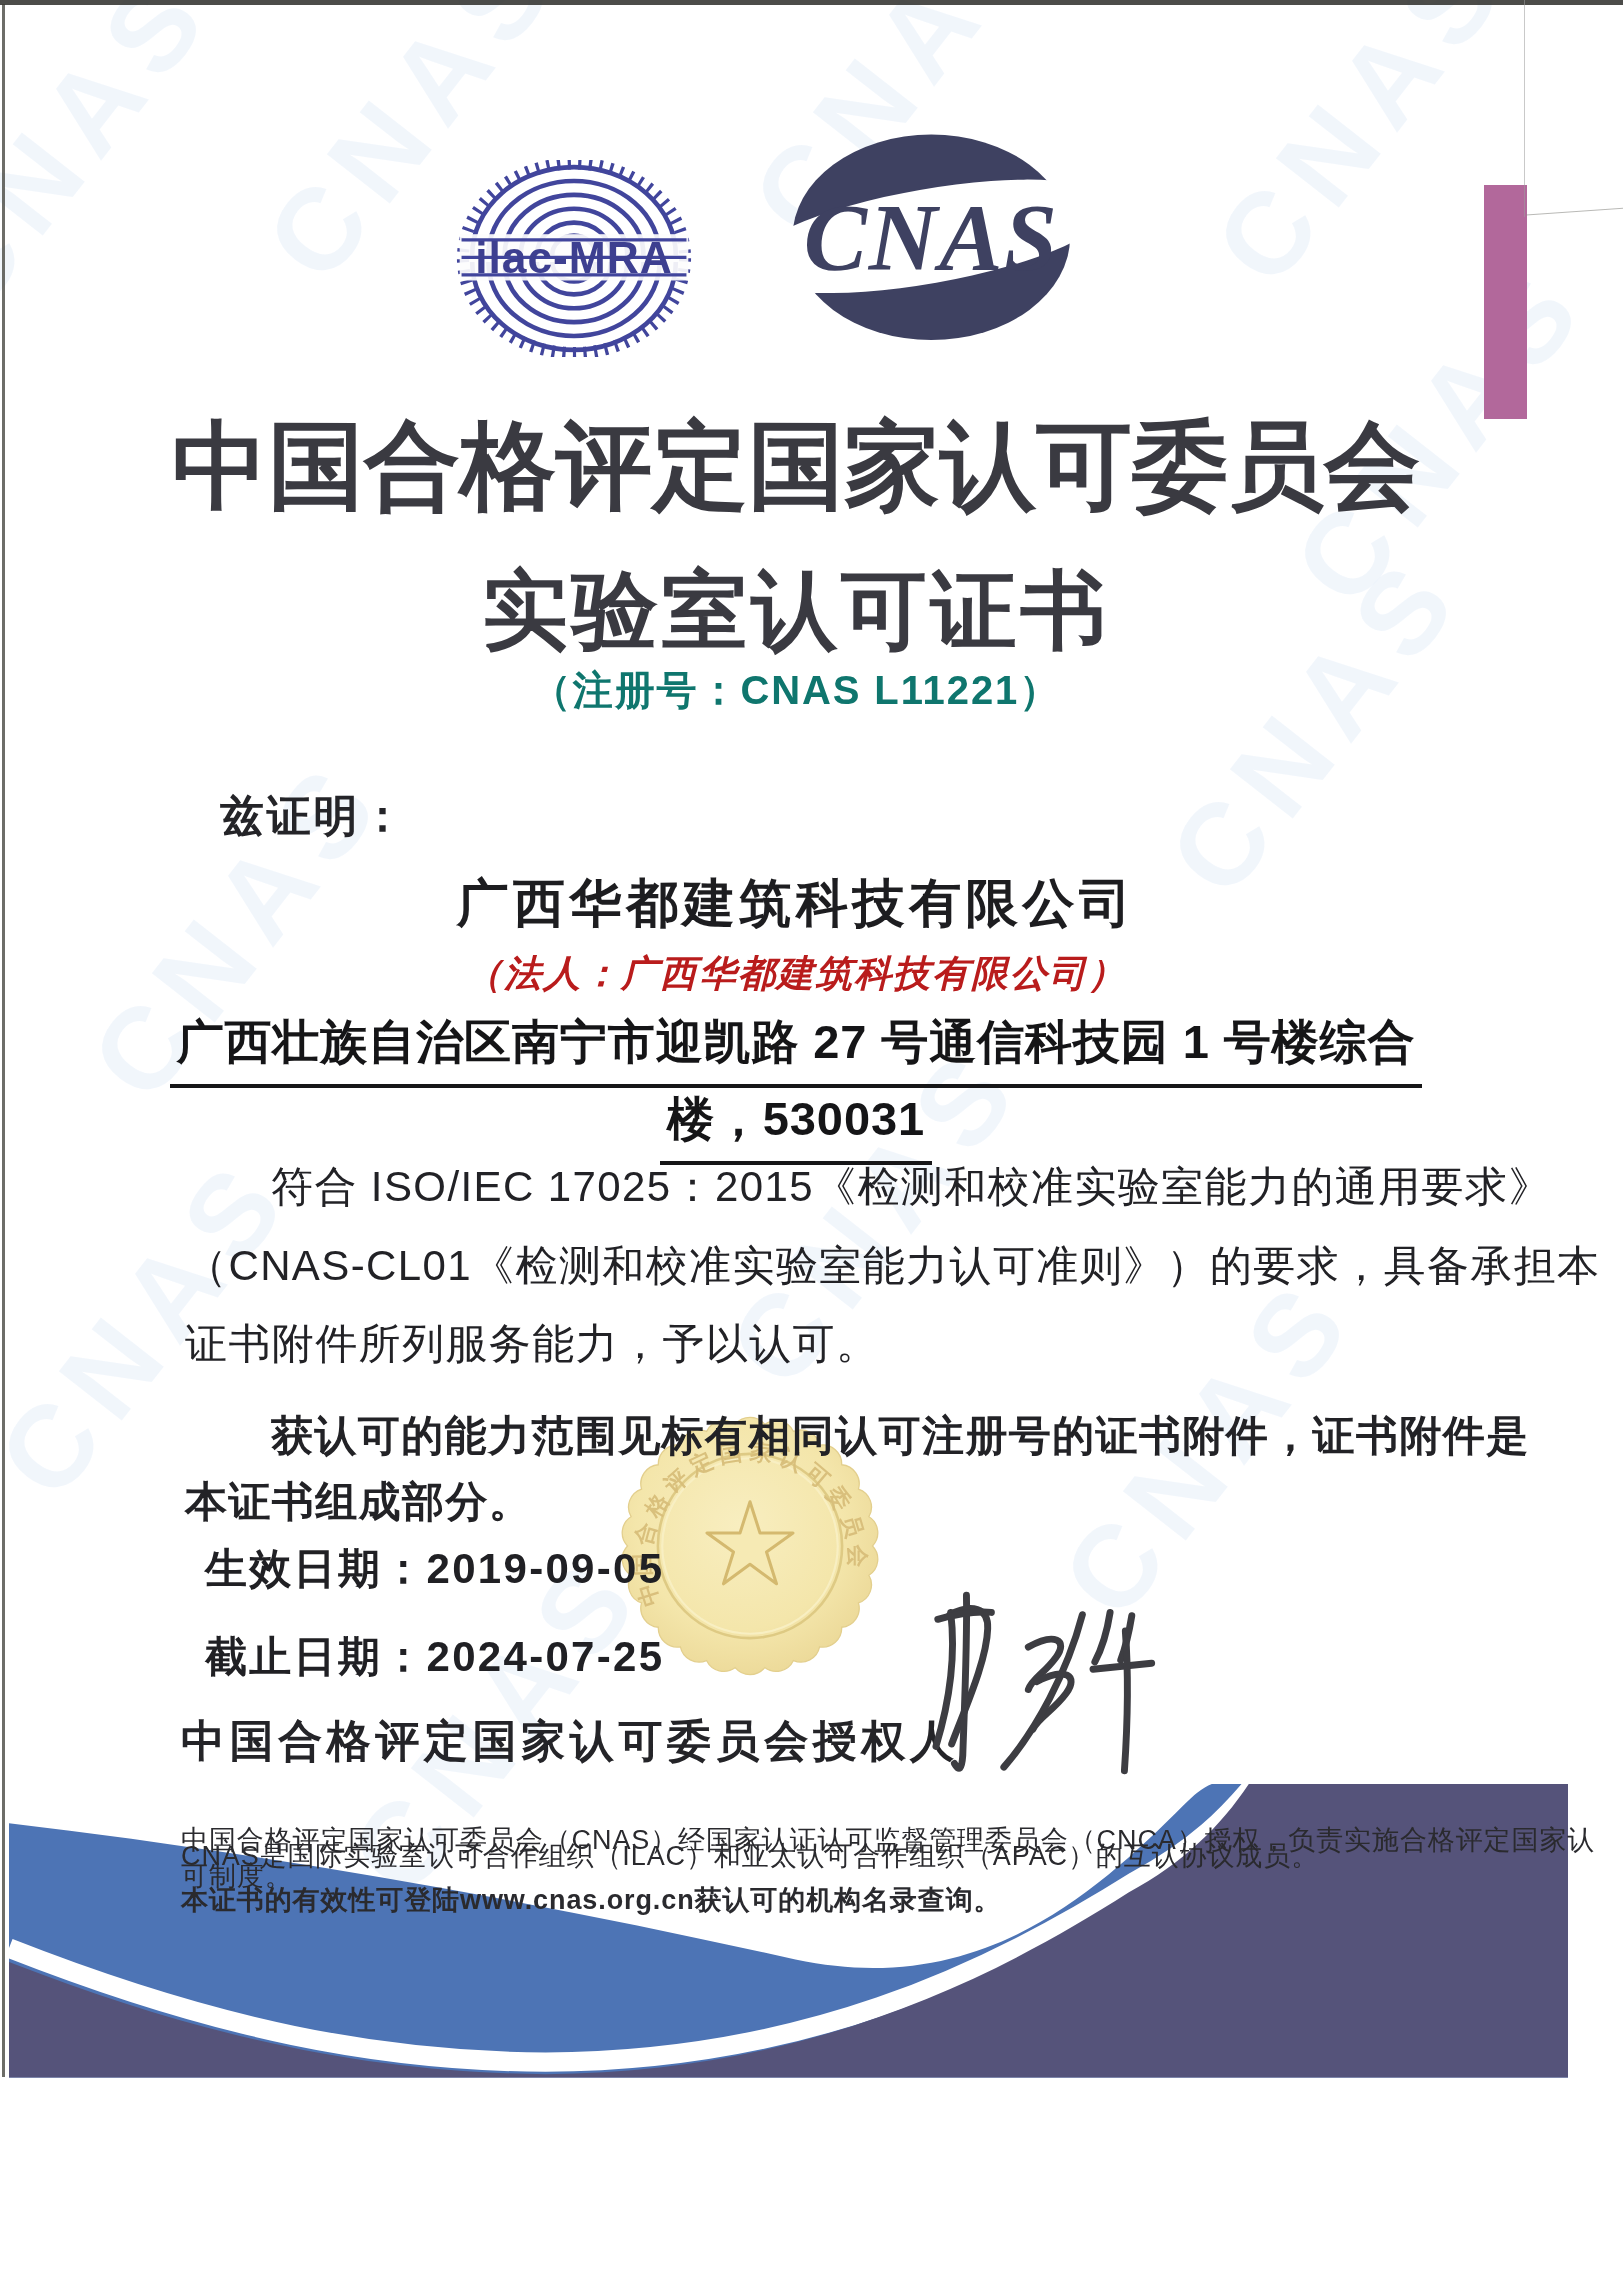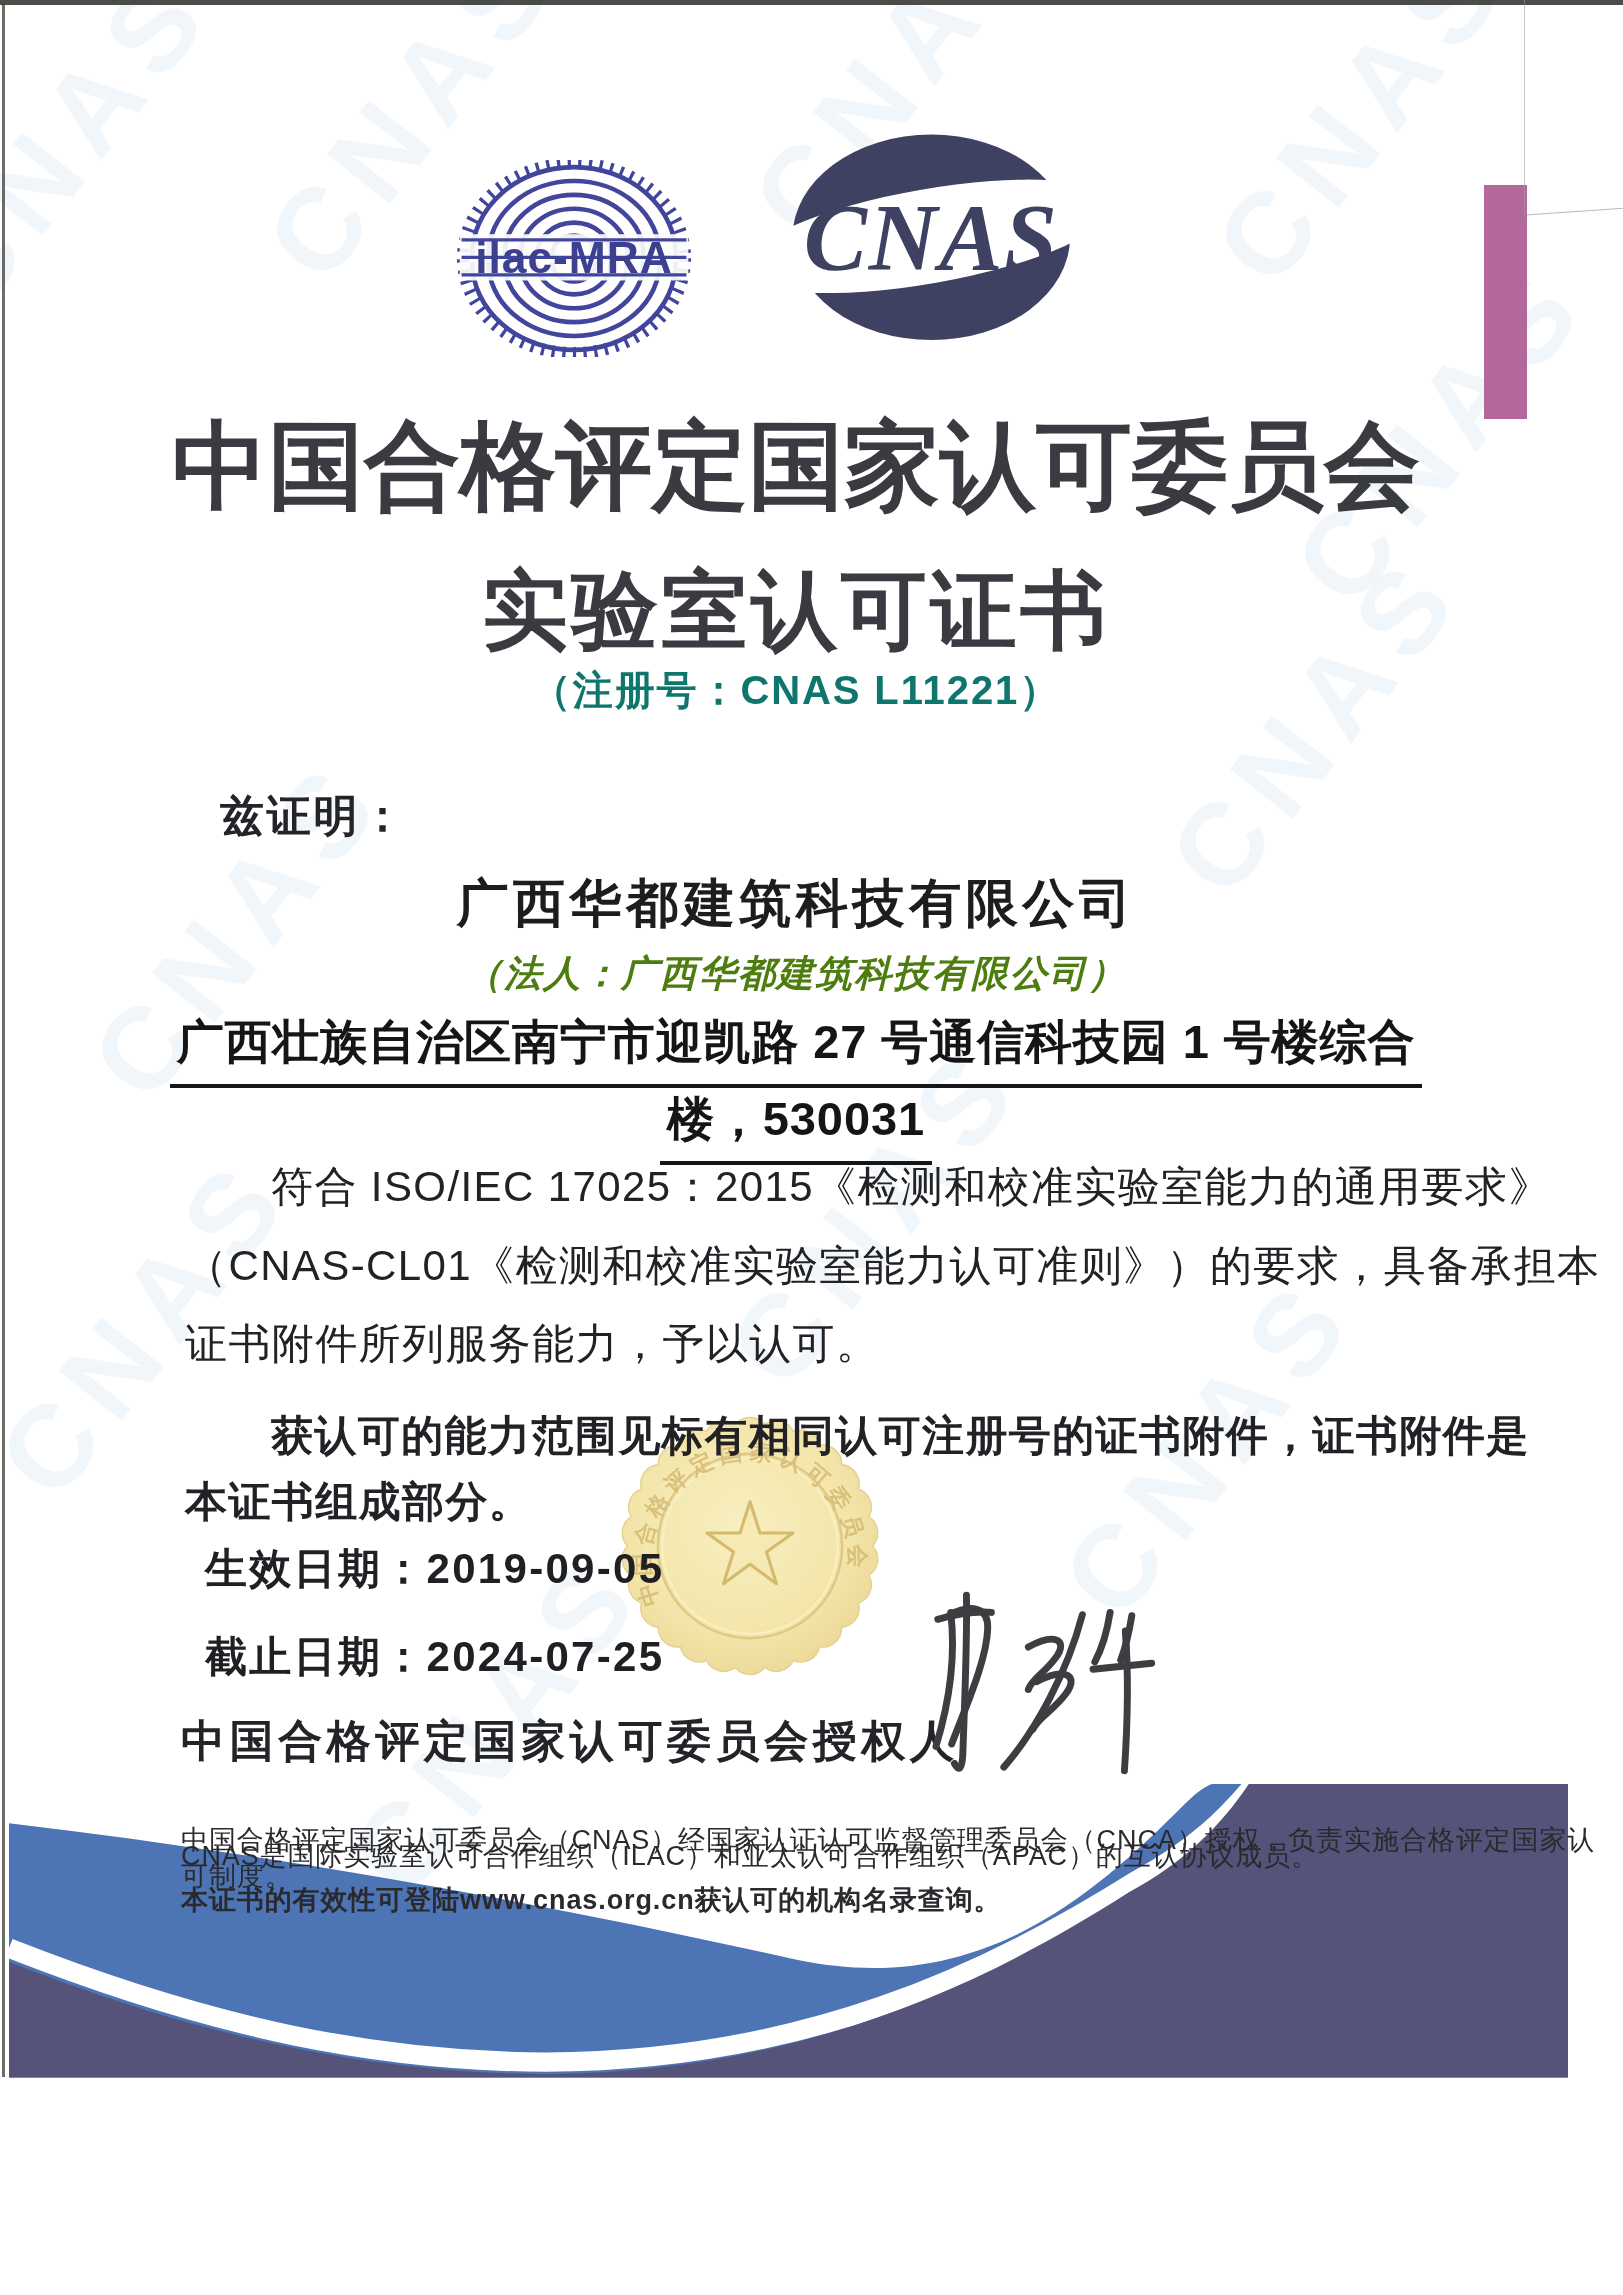--- a/index.html
+++ b/index.html
@@ -31,21 +31,21 @@
   }
   .subtitle{
     top:553px;font-size:86px;font-weight:900;color:#3a3a41;letter-spacing:3.7px;z-index:3;
   }
   .registration{
     top:663px;font-size:40px;font-weight:bold;color:#0f766e;letter-spacing:1.9px;z-index:3;
   }
   
   .certify{left:220px;top:787px;font-size:44px;font-weight:bold;color:#242428;letter-spacing:2.8px;z-index:3;}
   .company{top:869px;font-size:52px;font-weight:900;color:#1d1d20;letter-spacing:4.6px;z-index:3;}
-  .legal{top:949px;font-size:37px;font-weight:bold;font-style:italic;color:#4d7c0f;letter-spacing:1.9px;z-index:3;}
+  .legal{top:949px;font-size:37px;font-weight:bold;font-style:italic;color:#b91c1c;letter-spacing:1.9px;z-index:3;}
   .addr{top:1011px;font-size:47px;font-weight:900;color:#151517;letter-spacing:0.9px;z-index:3;}
   .addr2{top:1088px;}
   .addr .u{display:inline-block;border-bottom:4.6px solid #161618;padding:0 6.5px 10.2px 6.5px;}
   .para{font-size:42px;color:#222226;letter-spacing:1.4px;z-index:3;font-weight:500;}
   .p-indent{left:271px;}
   .p-flush{left:185px;}
   .py1{top:1159px;} .py2{top:1238px;} .py3{top:1316px;} .py4{top:1408px;font-weight:bold;} .py5{top:1474px;font-weight:bold;}
   .date-line{left:185px;font-size:42px;font-weight:bold;color:#202024;letter-spacing:2.3px;z-index:3;margin-left:20px;}
   .dy1{top:1541px;} .dy2{top:1629px;}
   .authorized{left:181px;top:1712px;font-size:44px;font-weight:bold;color:#242428;letter-spacing:4.6px;z-index:4;}

